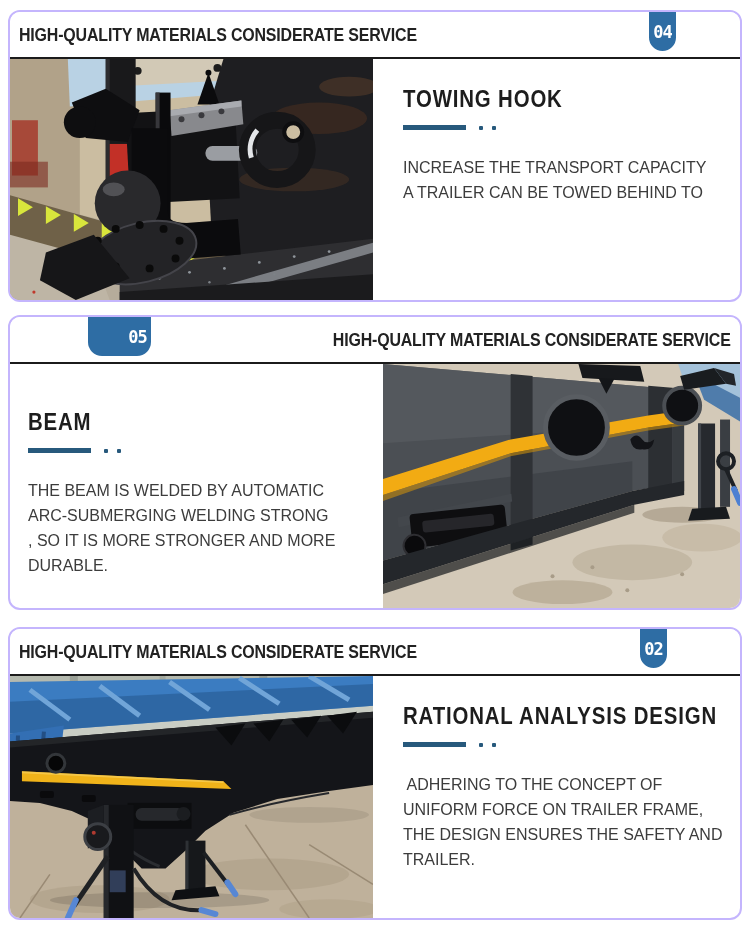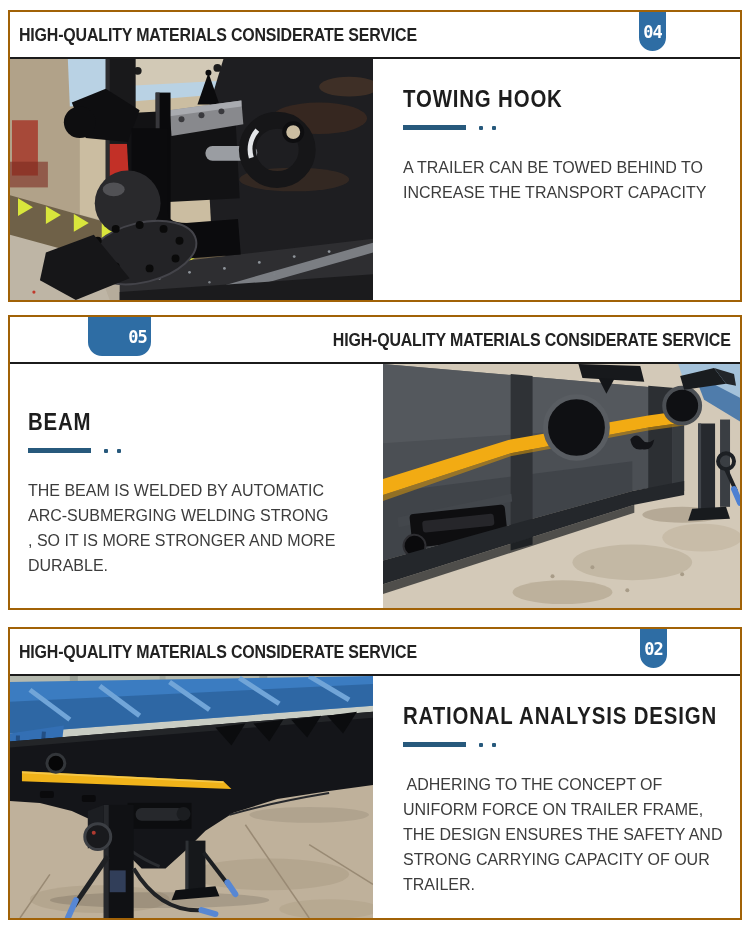--- a/index.html
+++ b/index.html
@@ -1,35 +1,35 @@
 <!DOCTYPE html>
 <html><head>
 <meta charset="utf-8">
 <style>
   html,body{margin:0;padding:0;background:#ffffff;}
   body{width:750px;height:925px;position:relative;font-family:"Liberation Sans", sans-serif;}
 
-  .card{position:absolute;left:8px;width:730px;border:2px solid #a16207;border-radius:0;
+  .card{position:absolute;left:8px;width:730px;border:2px solid #c4b5fd;border-radius:12px;
         background:#ffffff;overflow:hidden;}
   .card-1{top:10px;height:288px;}
   .card-2{top:315px;height:291px;}
   .card-3{top:627px;height:289px;}
 
   .card-header{position:relative;height:45px;border-bottom:2px solid #1b1b1b;background:#ffffff;}
   .header-text{position:absolute;top:50%;transform-origin:left center;
       transform:translateY(-50%) scaleX(.84);font-size:19px;font-weight:bold;color:#222222;
       letter-spacing:-0.2px;white-space:nowrap;}
   .header-text.htl{left:9px;}
   .header-text.htr{right:9px;transform-origin:right center;}
 
   .badge{position:absolute;top:0;width:27px;height:39px;background:#2e6da4;
       border-radius:0 0 14px 14px;display:flex;align-items:center;justify-content:center;}
   .badge span{color:#ffffff;font-family:"DejaVu Sans Mono", monospace;font-weight:700;
       font-size:17px;letter-spacing:-1px;}
-  .badge.br1{right:74px;} .badge.bl2{left:78px;padding-left:36px;} .badge.br3{right:73px;}
+  .badge.br1{right:64px;} .badge.bl2{left:78px;padding-left:36px;} .badge.br3{right:73px;}
 
   .card-body{position:relative;width:100%;height:calc(100% - 47px);}
 
   .photo{position:absolute;top:0;bottom:0;}
   .photo svg{display:block;width:100%;height:100%;}
   .photo-left{left:0;width:363px;}
   .photo-right{right:0;width:357px;}
 
   .text-col{position:absolute;top:0;}
   .tc-right{left:393px;right:12px;}
@@ -136,22 +136,22 @@
       </svg>
     </div>
     <div class="text-col tc-right">
       <h2 class="sec-title">TOWING HOOK</h2>
       <div class="divider">
         <span class="bar"></span>
         <span class="dot d1"></span>
         <span class="dot d2"></span>
       </div>
       <p class="body-text">
+        <span class="bl">INCREASE THE TRANSPORT CAPACITY</span>
         <span class="bl">A TRAILER CAN BE TOWED BEHIND TO</span>
-        <span class="bl">INCREASE THE TRANSPORT CAPACITY</span>
       </p>
     </div>
   </div>
 </section>
 
 <section class="card card-2">
   <header class="card-header">
     <div class="badge bl2">
       <span>05</span>
     </div>
@@ -292,18 +292,17 @@
       <h2 class="sec-title">RATIONAL ANALYSIS DESIGN</h2>
       <div class="divider">
         <span class="bar"></span>
         <span class="dot d1"></span>
         <span class="dot d2"></span>
       </div>
       <p class="body-text">
         <span class="bl"> ADHERING TO THE CONCEPT OF</span>
         <span class="bl">UNIFORM FORCE ON TRAILER FRAME,</span>
         <span class="bl">THE DESIGN ENSURES THE SAFETY AND</span>
-        <span class="bl">STRONG CARRYING CAPACITY OF OUR</span>
         <span class="bl">TRAILER.</span>
       </p>
     </div>
   </div>
 </section>
 
 </body></html>

